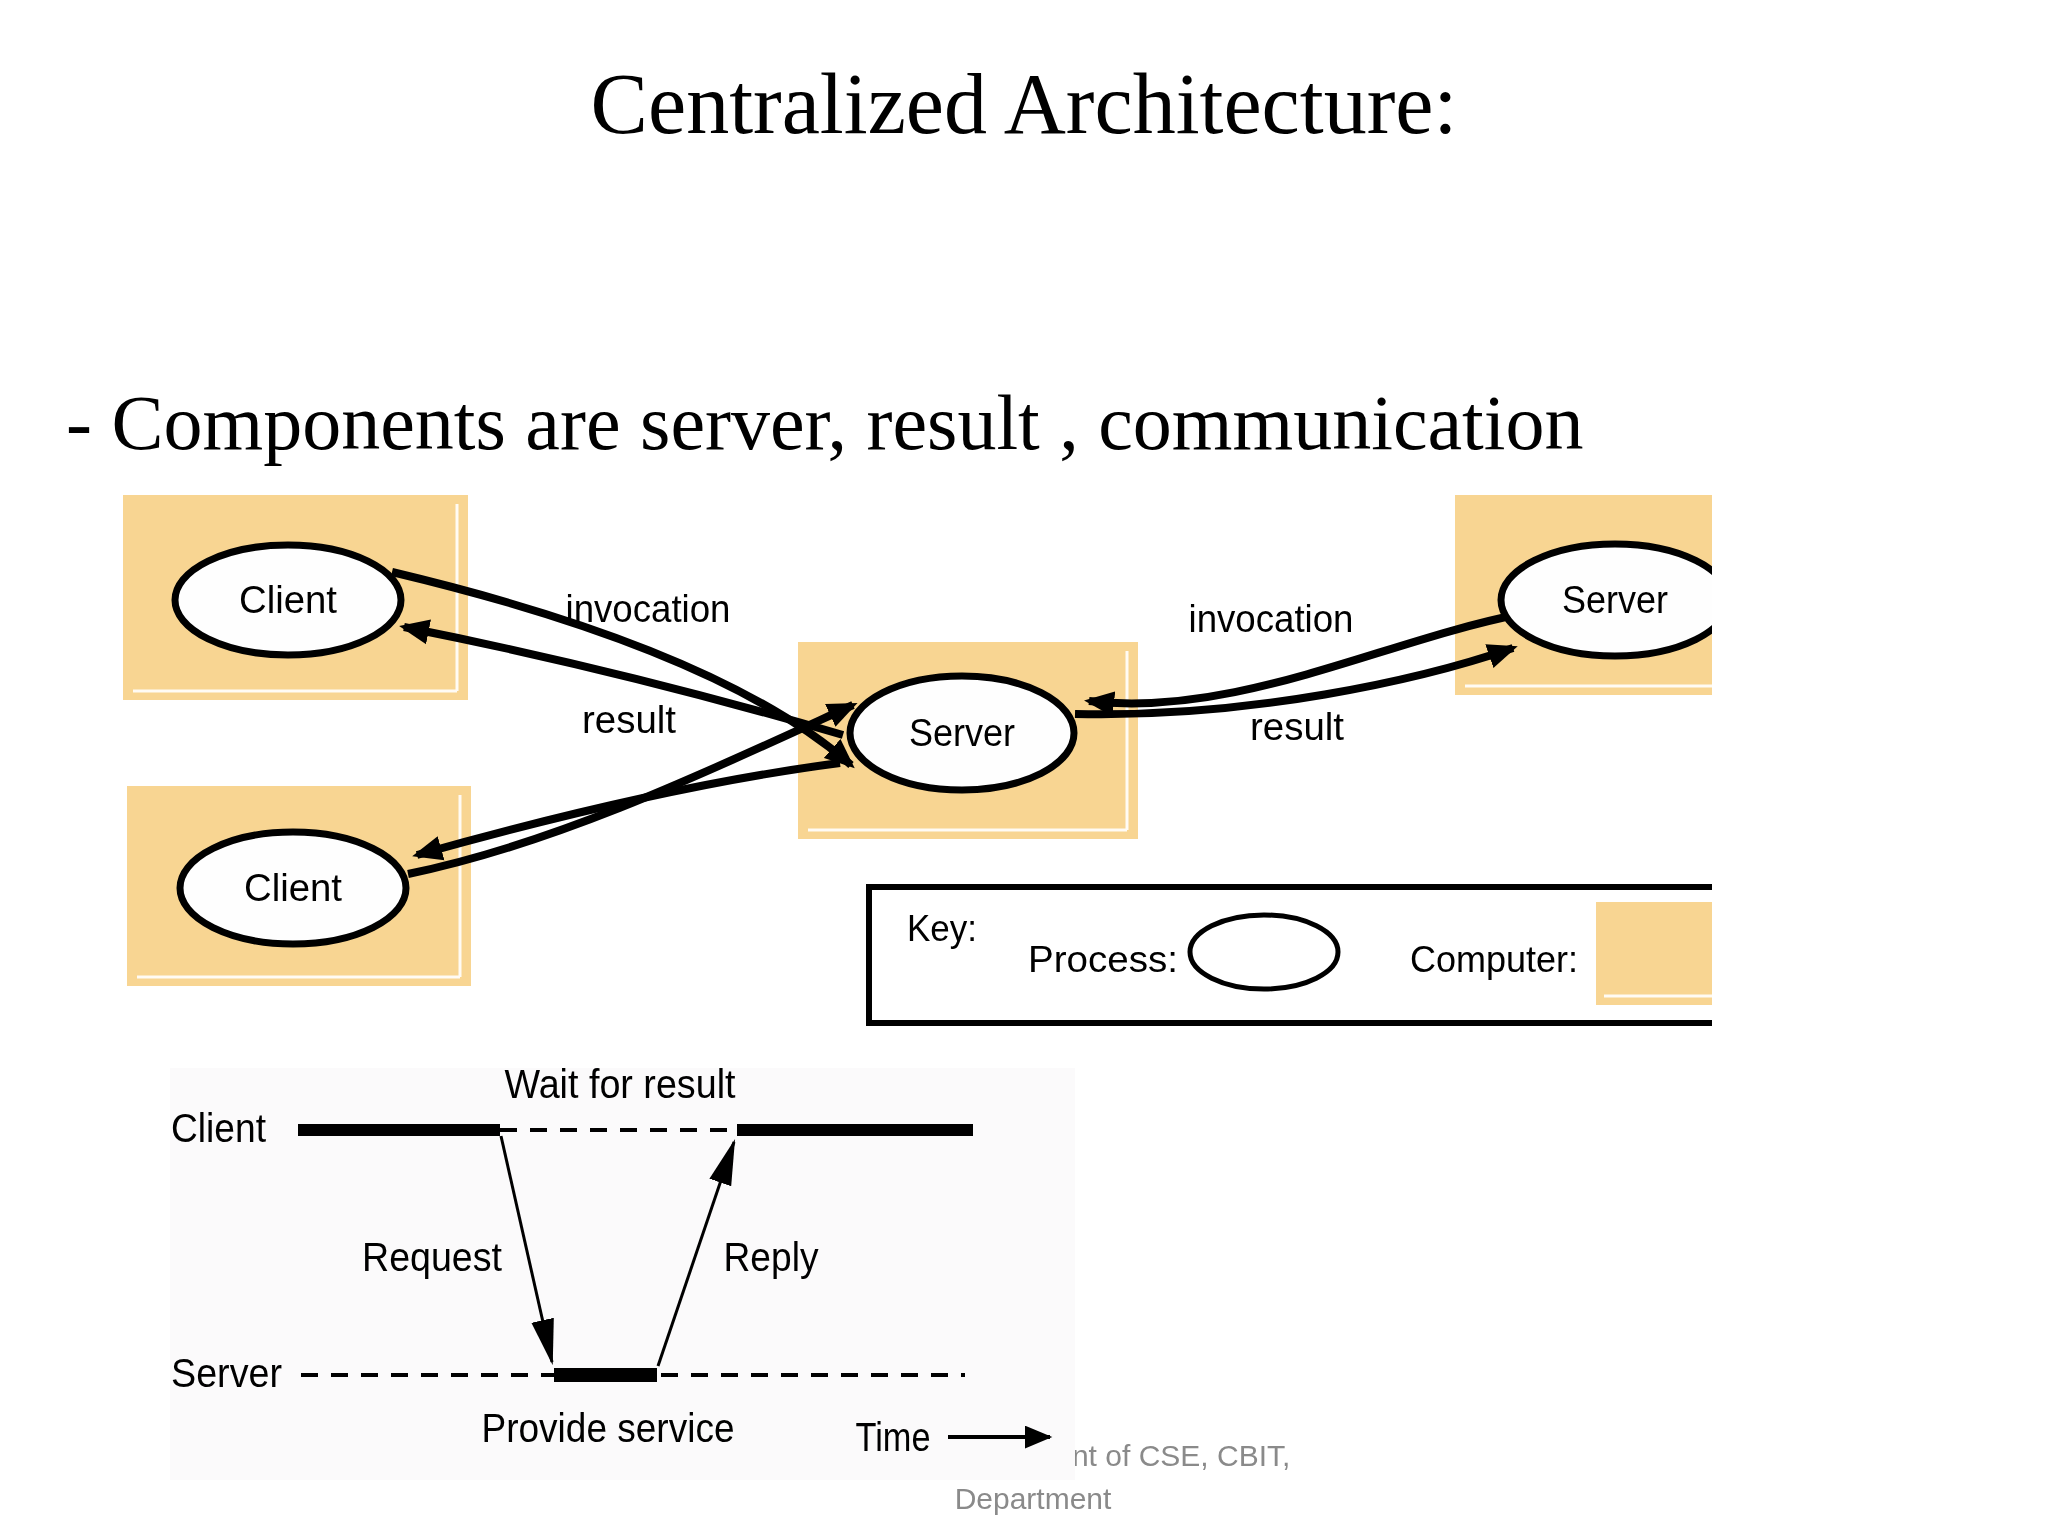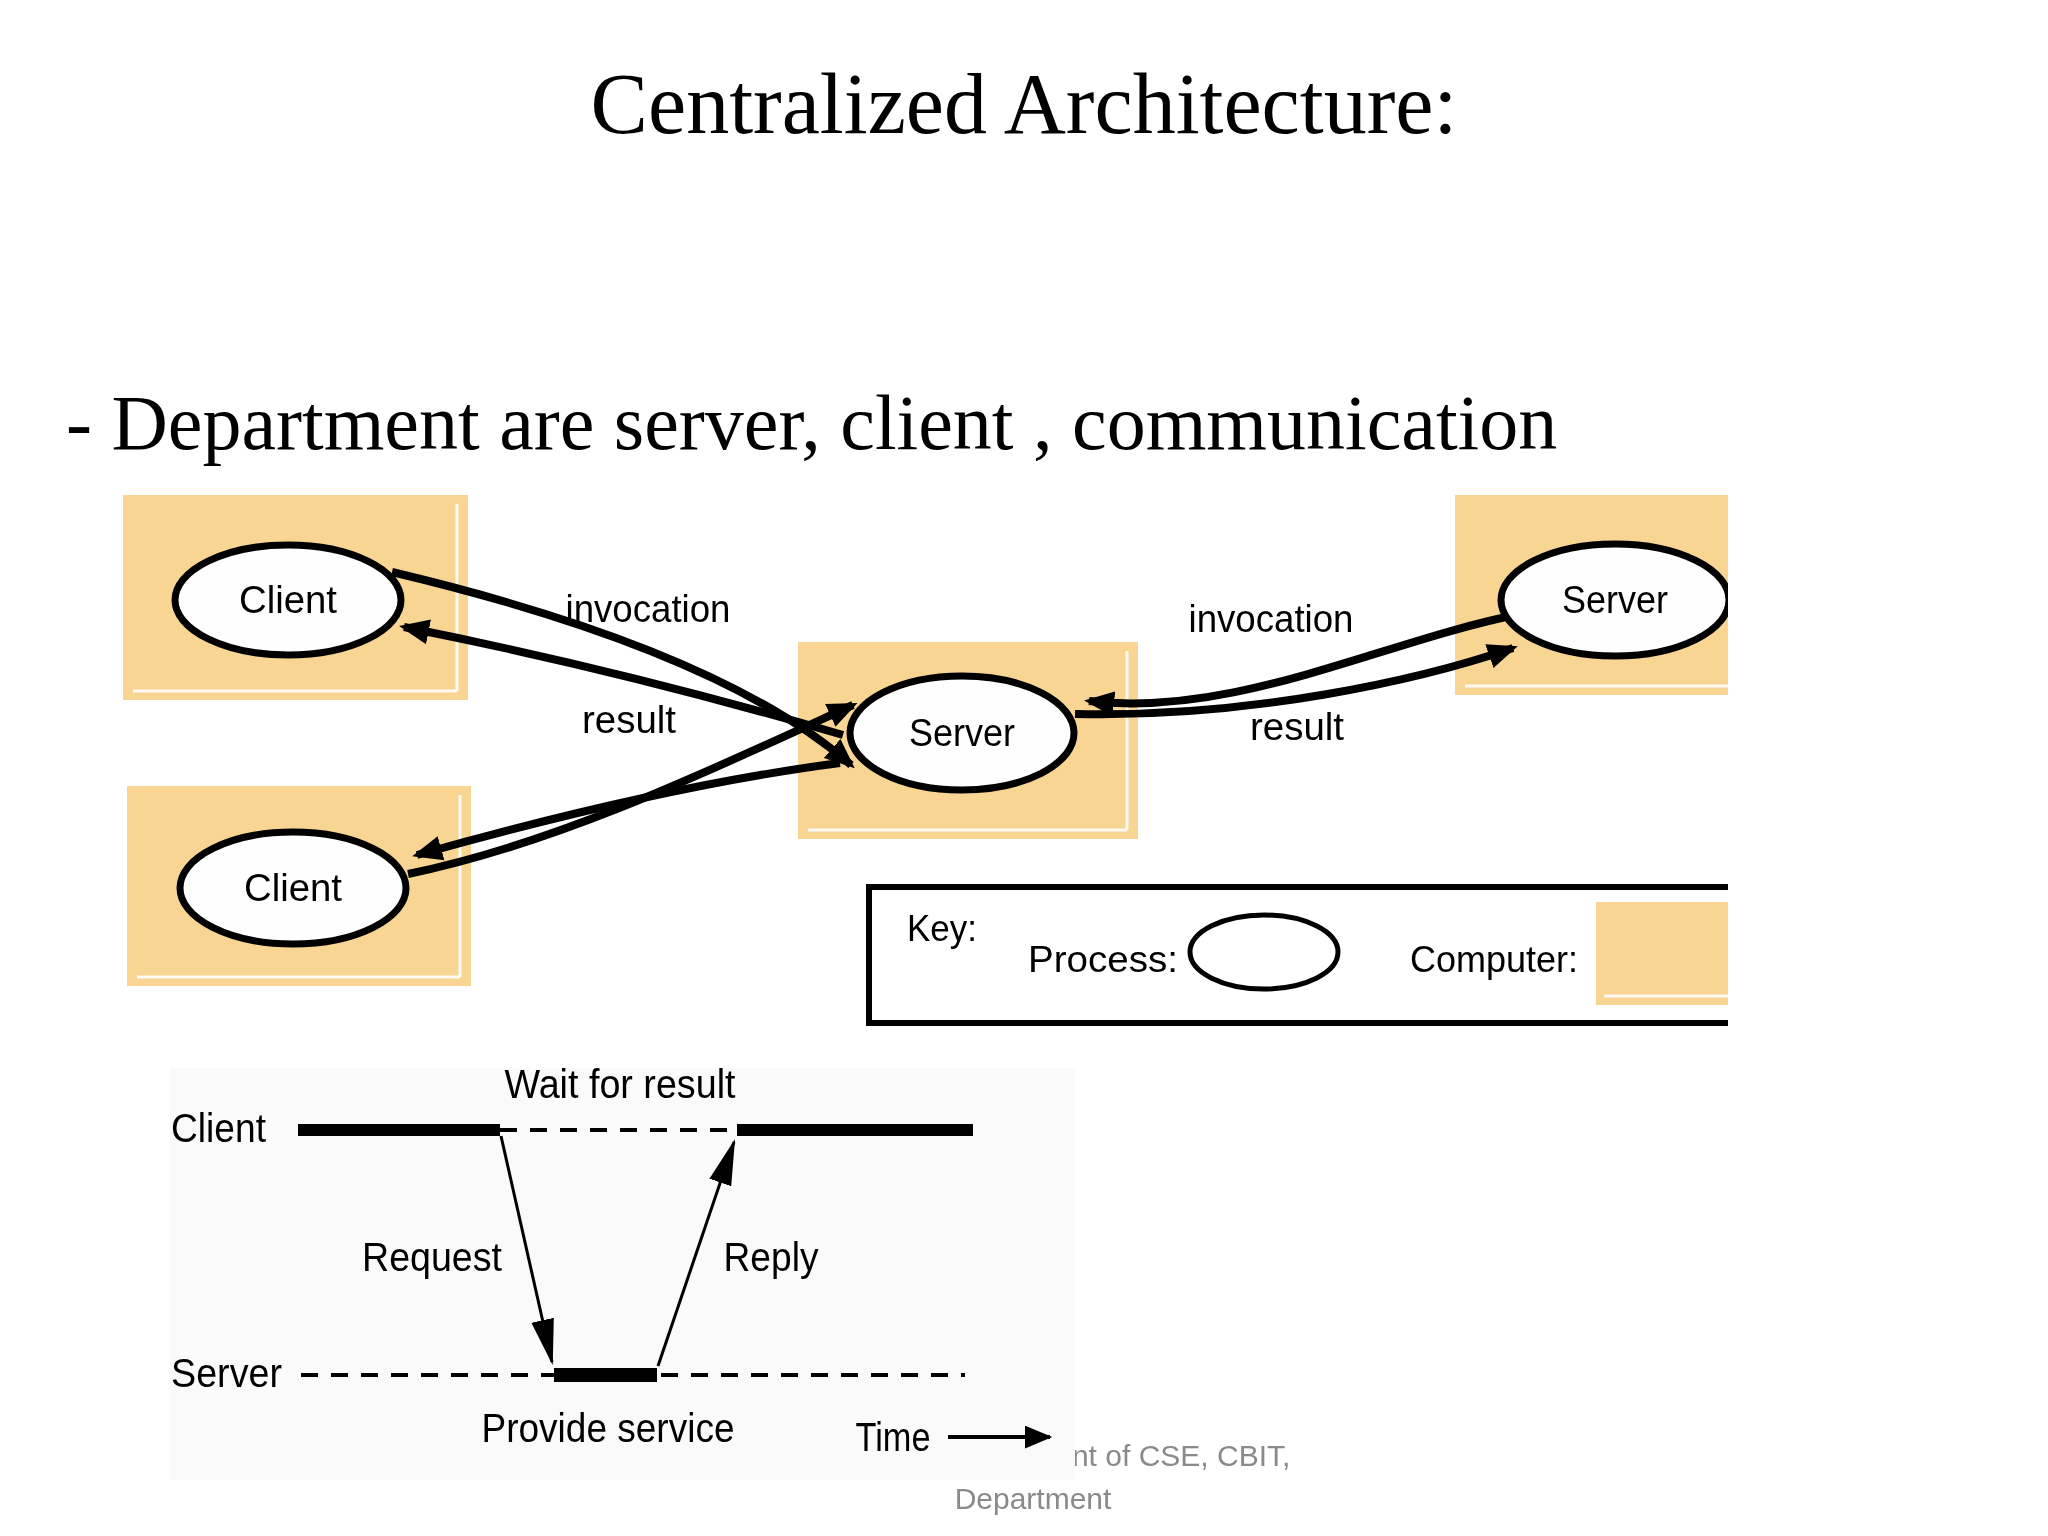--- a/index.html
+++ b/index.html
@@ -1,17 +1,17 @@
 <!DOCTYPE html>
 <html><head>
 <meta charset="utf-8">
 <style>
   html,body{margin:0;padding:0;background:#fff;}
   .slide{position:relative;width:1712px;height:1536px;background:#ffffff;overflow:hidden;
-         font-family:"Liberation Sans",sans-serif;padding-left:16px;}
+         font-family:"Liberation Sans",sans-serif;}
   .page-title{position:absolute;top:30px;left:0;width:2048px;text-align:center;z-index:3;
               font-family:"Liberation Serif",serif;font-size:86px;line-height:148px;color:#000;}
   .bullet-line{position:absolute;top:378px;left:66px;z-index:3;
                font-family:"Liberation Serif",serif;font-size:78px;color:#000;white-space:nowrap;}
   .diagram-svg{position:absolute;top:0;left:0;z-index:2;}
   .footer-credit{position:absolute;top:1434px;left:733px;width:600px;text-align:center;z-index:1;
                  font-size:30px;line-height:43px;color:#8A8A8A;}
   .page-number{position:absolute;top:1452px;left:1900px;width:70px;text-align:center;z-index:1;
                font-size:31px;color:#7A7A7A;}
   text{font-family:"Liberation Sans",sans-serif;fill:#000;}
@@ -22,21 +22,21 @@
 </style>
 </head>
 <body>
 
 <div class="slide">
 
   <div class="page-title">
     <div>Centralized Architecture:</div>
   </div>
 
-  <div class="bullet-line">- Department are server, client , communication</div>
+  <div class="bullet-line">- Components are server, result , communication</div>
 
   <div class="footer-credit">
     <div>Isha Padhy, Department of CSE, CBIT,</div>
     <div>Department</div>
   </div>
   <div class="page-number">8</div>
 
   <svg class="diagram-svg" width="2048" height="1536" viewBox="0 0 2048 1536">
     <defs>
       <marker id="mArrow" viewBox="0 0 12 10" refX="10" refY="5" markerWidth="30" markerHeight="26" orient="auto" markerUnits="userSpaceOnUse">

